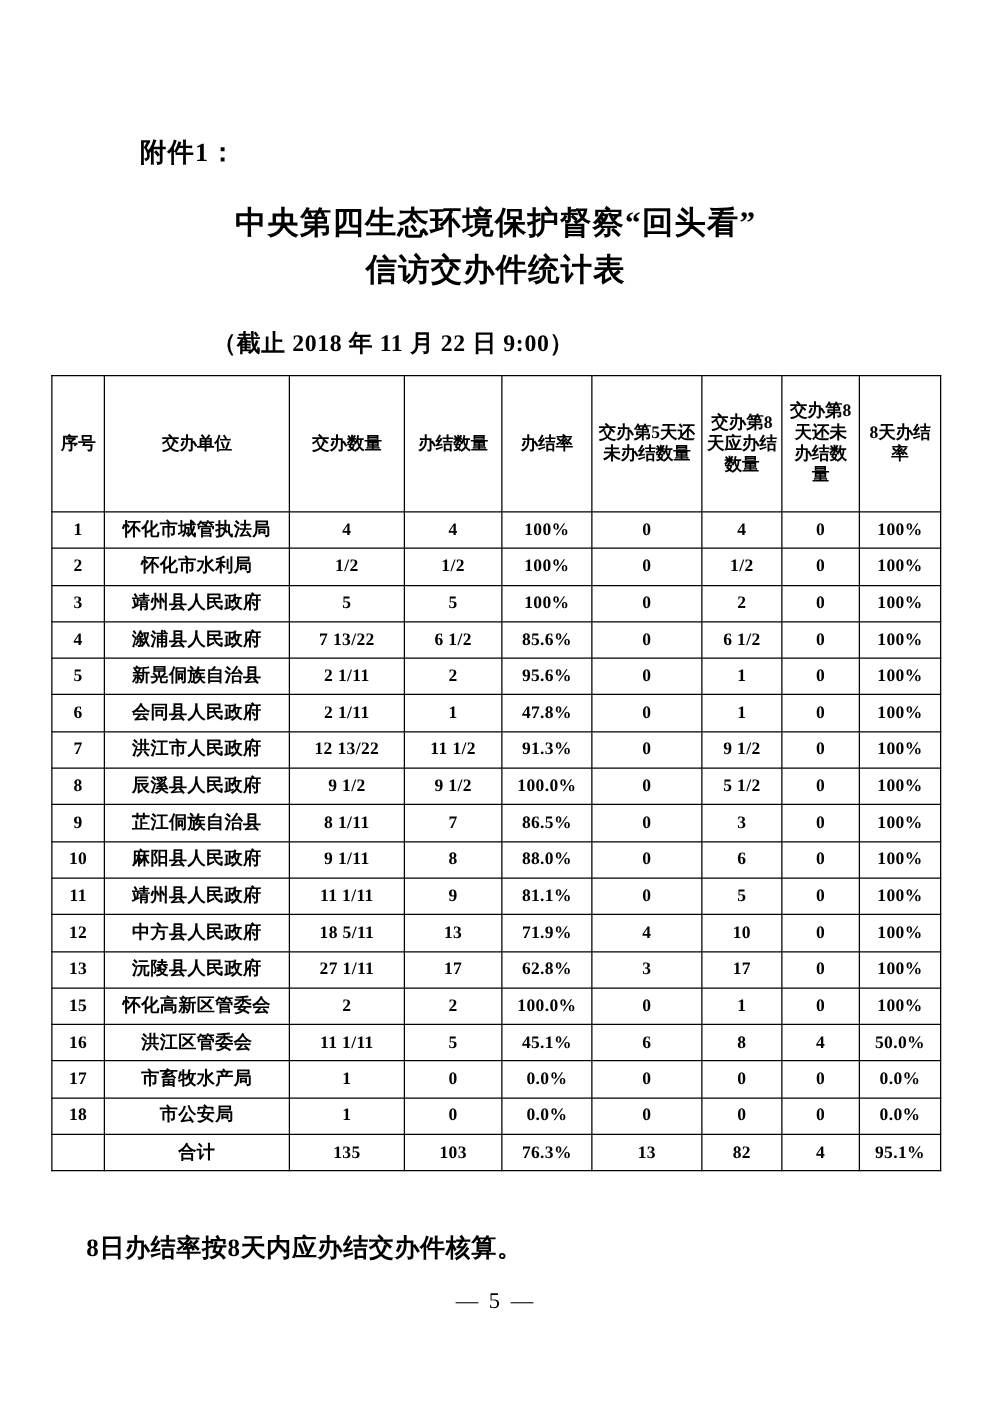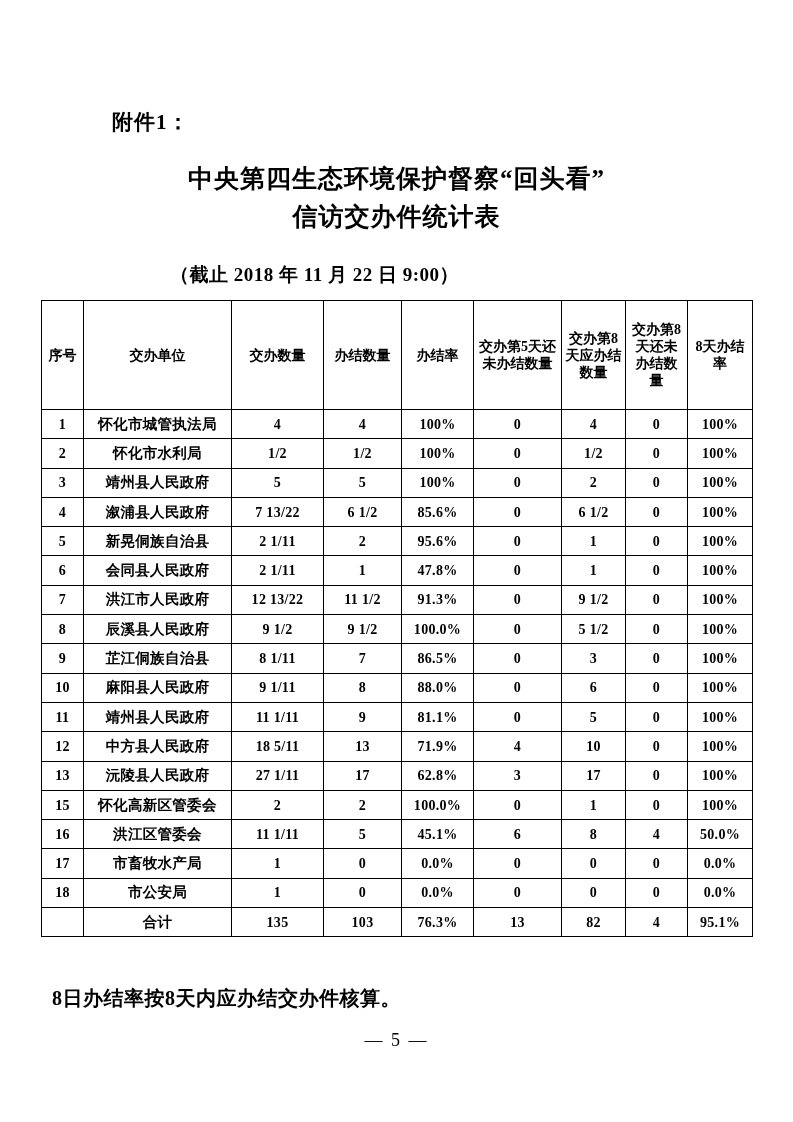--- a/index.html
+++ b/index.html
@@ -93,21 +93,21 @@
   col.c1 { width: 148px; }
   col.c2 { width: 92px; }
   col.c3 { width: 78px; }
   col.c4 { width: 72px; }
   col.c5 { width: 88px; }
   col.c6 { width: 64px; }
   col.c7 { width: 62px; }
   col.c8 { width: 65px; }
   .footnote {
     position: absolute;
-    left: 52px;
+    left: 69px;
     top: 985px;
     font-size: 20px;
     font-weight: bold;
     letter-spacing: 0.5px;
   }
   .page-number {
     position: absolute;
     left: 0;
     top: 1030px;
     width: 793px;

